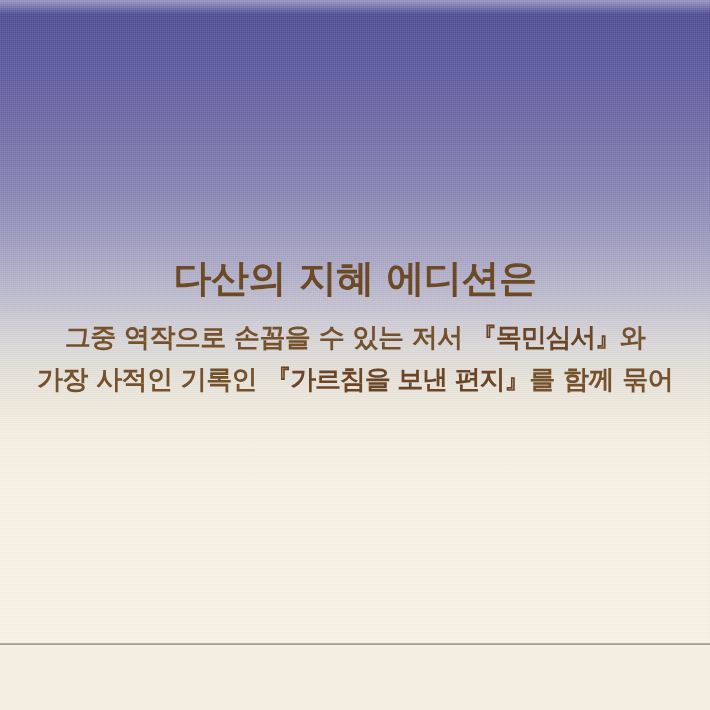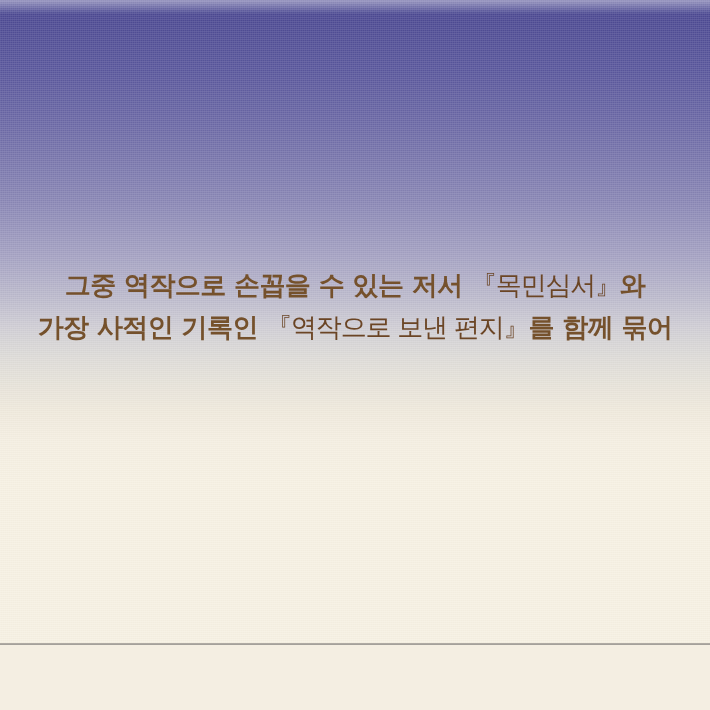--- a/index.html
+++ b/index.html
@@ -91,21 +91,21 @@
     letter-spacing: -0.6px;
     color: #75512c;
     white-space: nowrap;
   }
 
   .body-line.first {
     margin-top: 12px;
   }
 
   .book-title {
-    font-weight: 400;
+    font-weight: 700;
     color: #6b4525;
     letter-spacing: -1.2px;
     margin-top: 32px;
   }
 
   .divider-rule {
     position: absolute;
     left: 0;
     right: 0;
     top: 643px;
@@ -129,24 +129,25 @@
 </style>
 </head>
 <body>
 
 <div class="promo-card">
 
   <div class="paper-texture"></div>
 
   <div class="copy-block">
 
+    <h1 class="headline">다산의 지혜 에디션은</h1>
 
     <p class="body-line first"><span>그중 역작으로 손꼽을 수 있는 저서 </span><span class="book-title">『목민심서』</span><span>와</span></p>
 
-    <p class="body-line"><span>가장 사적인 기록인 </span><span class="book-title">『역작으로 보낸 편지』</span><span>를 함께 묶어</span></p>
+    <p class="body-line"><span>가장 사적인 기록인 </span><span class="book-title">『가르침을 보낸 편지』</span><span>를 함께 묶어</span></p>
 
 
   </div>
 
   <div class="divider-rule"></div>
   <div class="footer-band"></div>
 
 </div>
 
 </body></html>

